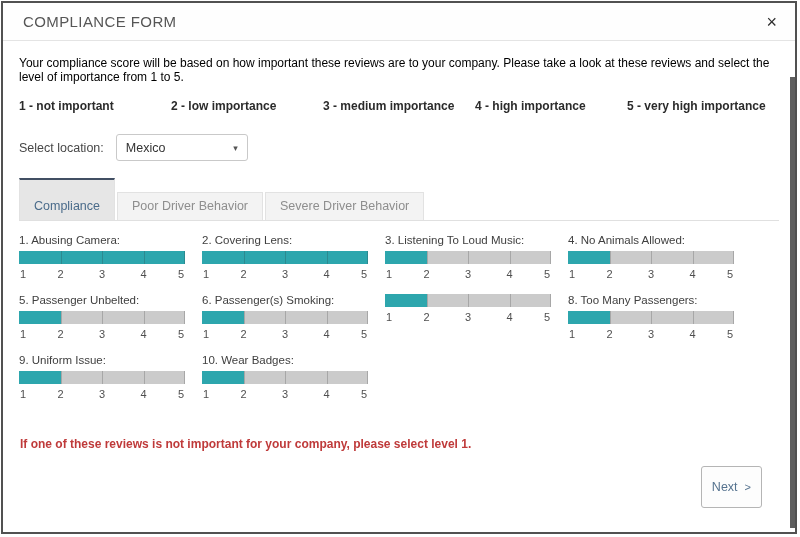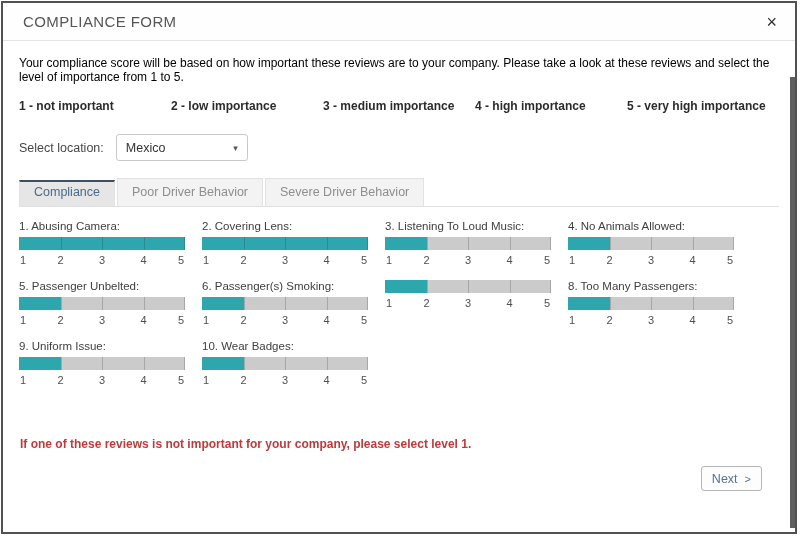--- a/index.html
+++ b/index.html
@@ -31,40 +31,40 @@
   }
   .caret { font-size:9px; color:#555; }
   
   .tabs { display:flex; align-items:flex-end; margin-top:17px; border-bottom:1px solid #e0e0e0; }
   .tab {
     font-size:12.5px; color:#8e8e8e; background:#f3f3f3;
     border:1px solid #e2e2e2; border-bottom:none; padding:6px 14px 7px; margin-right:2px; cursor:pointer;
   }
   .tab.active {
     background:#e6e6e6; color:#4a6b8a;
-    border-top:2px solid #414f63; padding-top:3px;
+    border-top:2px solid #414f63; padding-top:19px;
   }
   
   .grid { margin-top:13px; display:grid; grid-template-columns:repeat(4,166px); column-gap:17px; }
   .slider-item { margin-bottom:12px; }
   .slider-label { font-size:11.5px; color:#404040; margin-bottom:5px; white-space:nowrap; }
   .slider-bar { position:relative; height:13px; background:#cbcbcb; cursor:pointer; }
   .slider-fill { position:absolute; left:0; top:0; bottom:0; background:#2da6ad; }
   .tick { position:absolute; top:0; bottom:0; width:1px; background:rgba(40,40,40,.22); }
   .t25{left:25%;} .t50{left:50%;} .t75{left:75%;} .t100{left:calc(100% - 1px);}
   .slider-scale { position:relative; height:14px; margin-top:4px; font-size:11px; color:#4f4f4f; }
   .slider-scale span { position:absolute; top:0; }
   .slider-scale .n1{left:1px;} .slider-scale .n5{right:1px;}
   .slider-scale .n2{left:25%; transform:translateX(-50%);}
   .slider-scale .n3{left:50%; transform:translateX(-50%);}
   .slider-scale .n4{left:75%; transform:translateX(-50%);}
   
   .footnote { position:absolute; left:17px; top:434px; font-size:12px; font-weight:600; color:#bf3a3a; }
   .next-btn {
-    position:absolute; right:33px; top:463px; min-width:51px; height:25px;
+    position:absolute; right:33px; top:463px; min-width:51px; height:42px;
     border:1px solid #b5b5b5; border-radius:3px; background:#fdfdfd;
     color:#56738f; font-size:12.5px; font-family:inherit; cursor:pointer;
     display:flex; align-items:center; justify-content:space-between; padding:0 10px;
   }
   .next-btn .chev { margin-left:7px; font-size:11px; }
   
   .scrollbar-thumb { position:absolute; right:0; top:74px; bottom:4px; width:5px; background:#5f5f5f; }
 </style>
 </head>
 <body>

